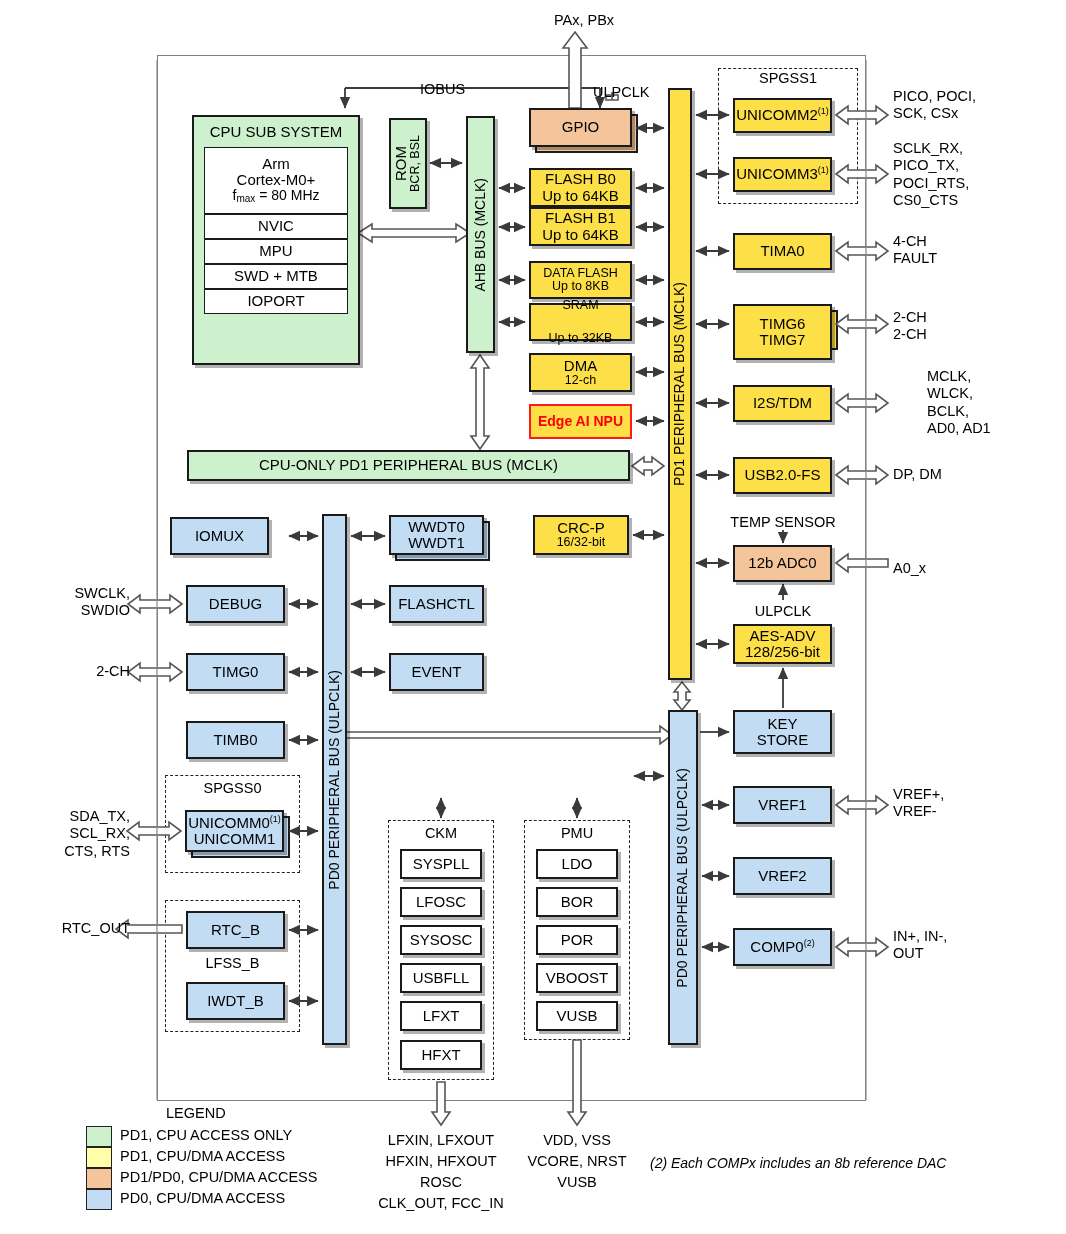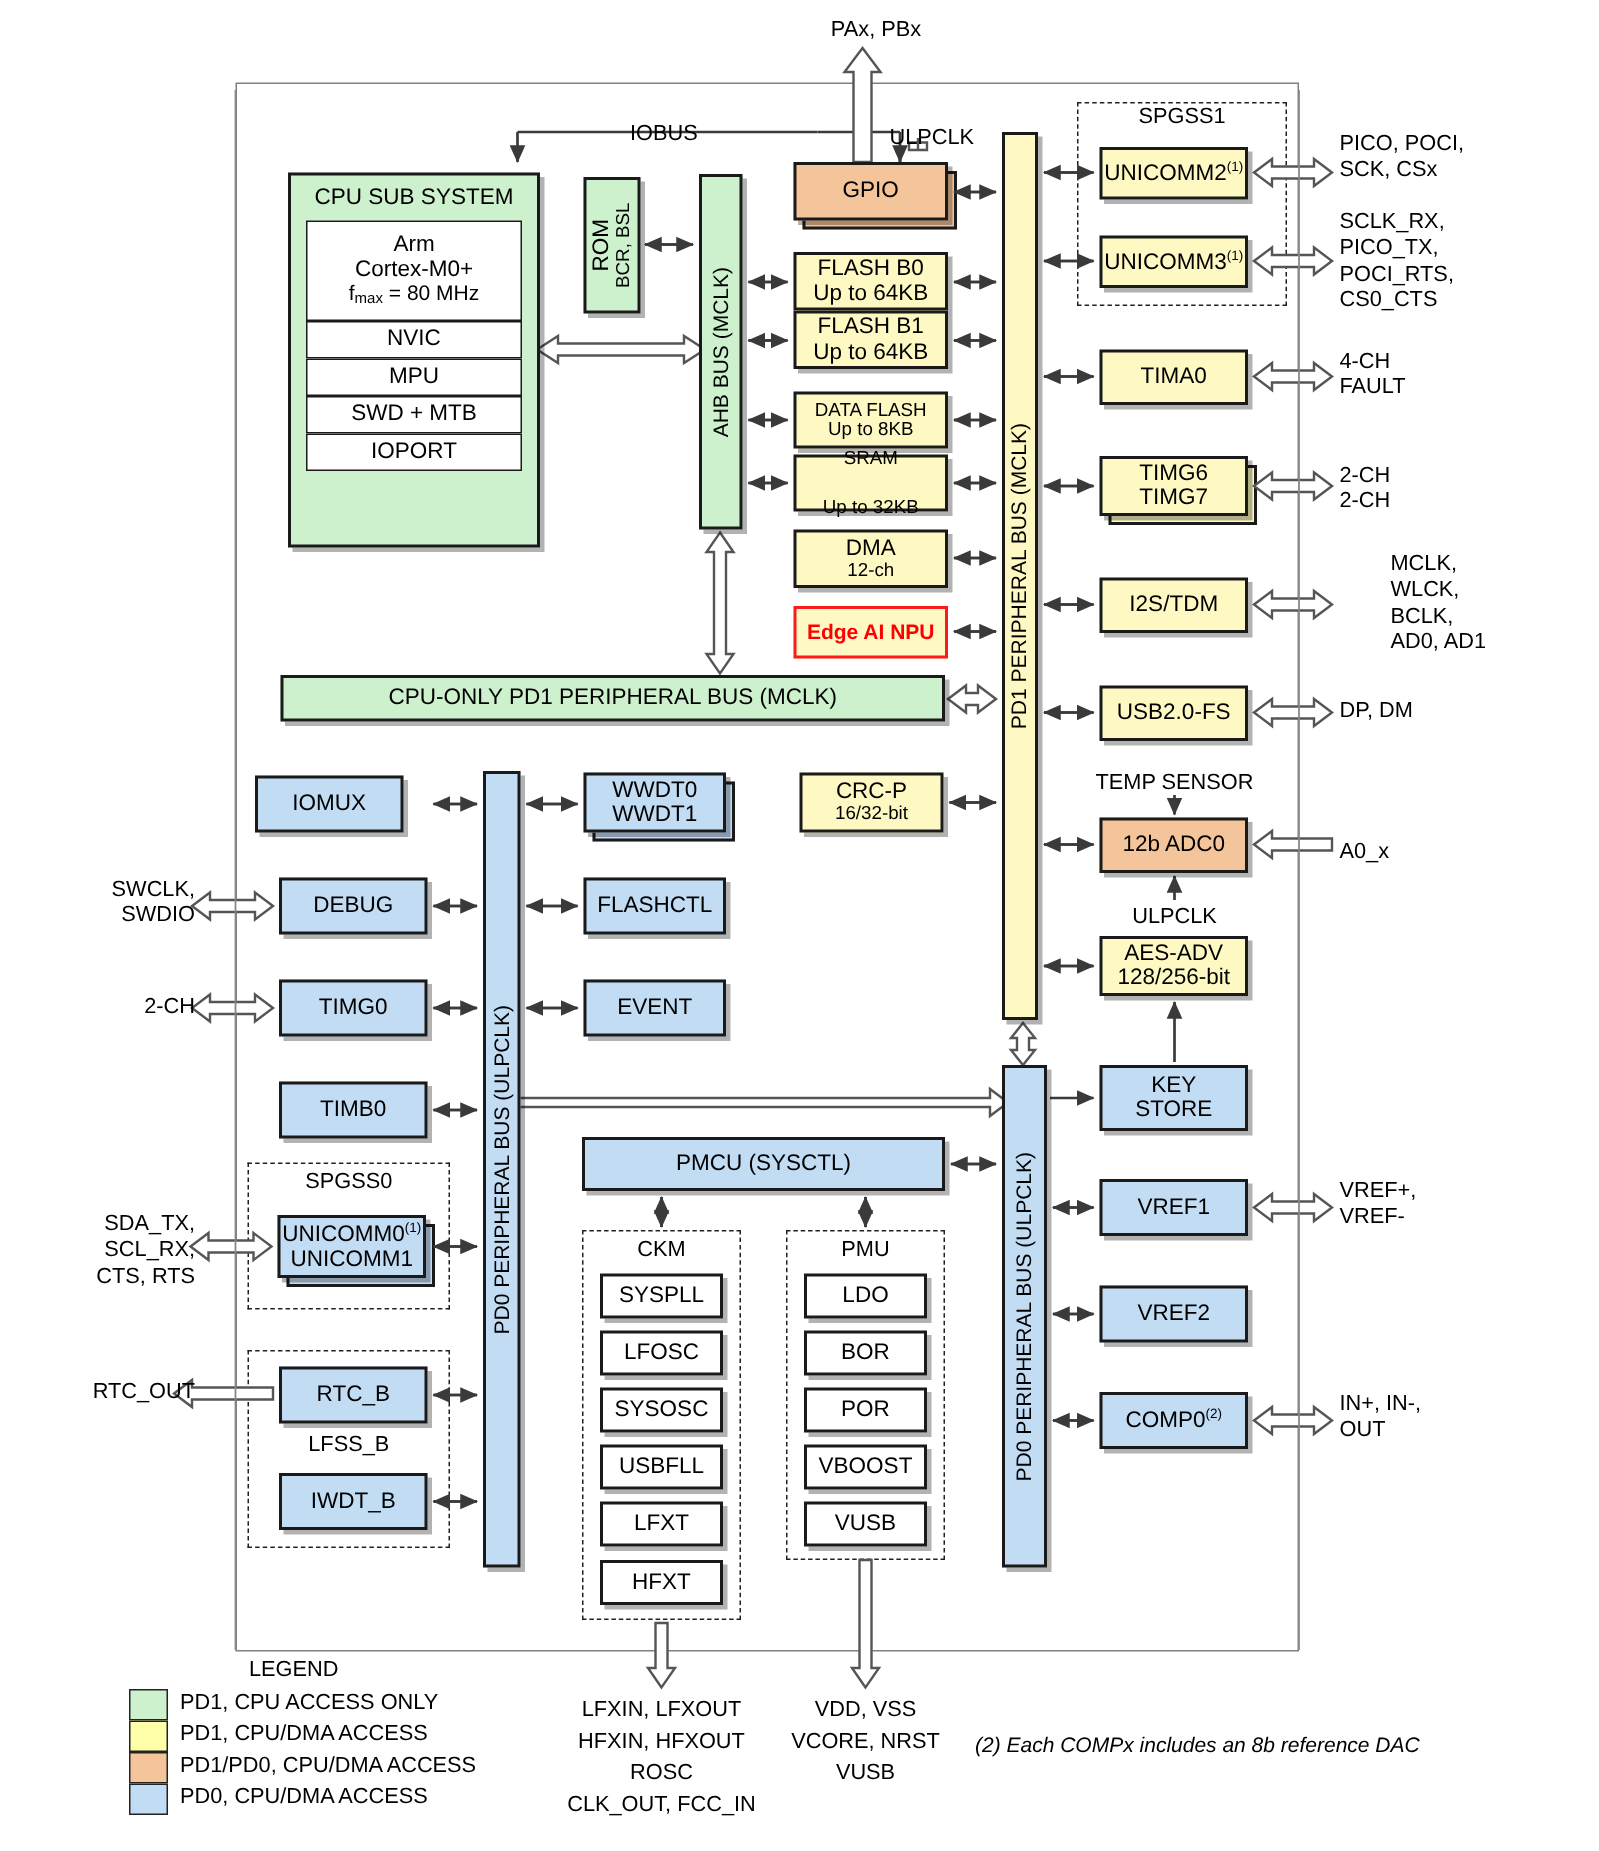--- a/index.html
+++ b/index.html
@@ -19,21 +19,21 @@
     display:flex; flex-direction:column;
     align-items:center; justify-content:center;
     text-align:center;
     line-height:1.08;
     font-size:15px;
     box-shadow:3px 3px 0 0 rgba(0,0,0,0.30);
     z-index:5;
   }
   .blk.noshadow { box-shadow:none; }
   .g  { background:#cdf0cd; }
-  .y  { background:#fef9c3; }
+  .y  { background:#fde047; }
   .o  { background:#f4c49a; }
   .b  { background:#c2dcf4; }
   .w  { background:#ffffff; }
 
   .vert { writing-mode:vertical-rl; transform:rotate(180deg); }
   .sub { font-size:12.5px; }
   .sup { font-size:9px; vertical-align:super; }
 
   .lbl {
     position:absolute; font-size:14.5px; line-height:1.2;
@@ -151,21 +151,21 @@
 POCI_RTS,
 CS0_CTS</div>
 
   <div class="blk y" style="left:733px; top:233px; width:99px; height:37px;">
     <span>TIMA0</span>
   </div>
   <div class="lbl" style="left:893px; top:233px;">4-CH
 FAULT</div>
 
   <div class="blk y noshadow" style="left:739px; top:310px; width:99px; height:40px; z-index:4;"></div>
-  <div class="blk y" style="left:733px; top:304px; width:99px; height:40px;">
+  <div class="blk y" style="left:733px; top:304px; width:99px; height:56px;">
     <span>TIMG6</span>
     <span>TIMG7</span>
   </div>
   <div class="lbl" style="left:893px; top:309px;">2-CH
 2-CH</div>
 
   <div class="blk y" style="left:733px; top:385px; width:99px; height:37px;">
     <span>I2S/TDM</span>
   </div>
   <div class="lbl" style="left:893px; top:368px;margin-left:34px;">MCLK,
@@ -265,23 +265,20 @@
 VREF-</div>
   <div class="blk b" style="left:733px; top:857px; width:99px; height:38px;">
     <span>VREF2</span>
   </div>
   <div class="blk b" style="left:733px; top:928px; width:99px; height:38px;">
     <span><span>COMP0</span><span class="sup">(2)</span></span>
   </div>
   <div class="lbl" style="left:893px; top:928px;">IN+, IN-,
 OUT</div>
 
-  <div class="blk b" style="left:388px; top:758px; width:242px; height:36px;">
-    <span style="font-size:15px;">PMCU (SYSCTL)</span>
-  </div>
 
   <div class="dash" style="left:388px; top:820px; width:106px; height:260px;"></div>
   <div class="lbl c" style="left:388px; top:825px; width:106px;">CKM</div>
   <div class="blk w" style="left:400px; top:849px; width:82px; height:30px;">
     <span>SYSPLL</span>
     </div>
   <div class="blk w" style="left:400px; top:887px; width:82px; height:30px;">
     <span>LFOSC</span>
     </div>
   <div class="blk w" style="left:400px; top:925px; width:82px; height:30px;">

